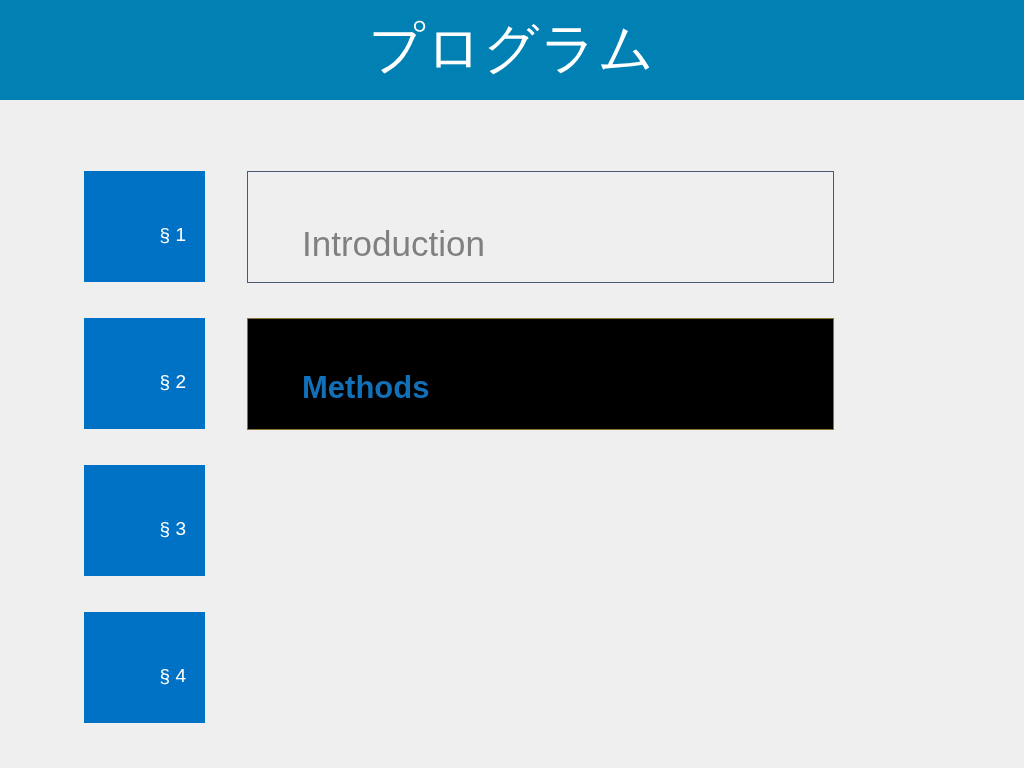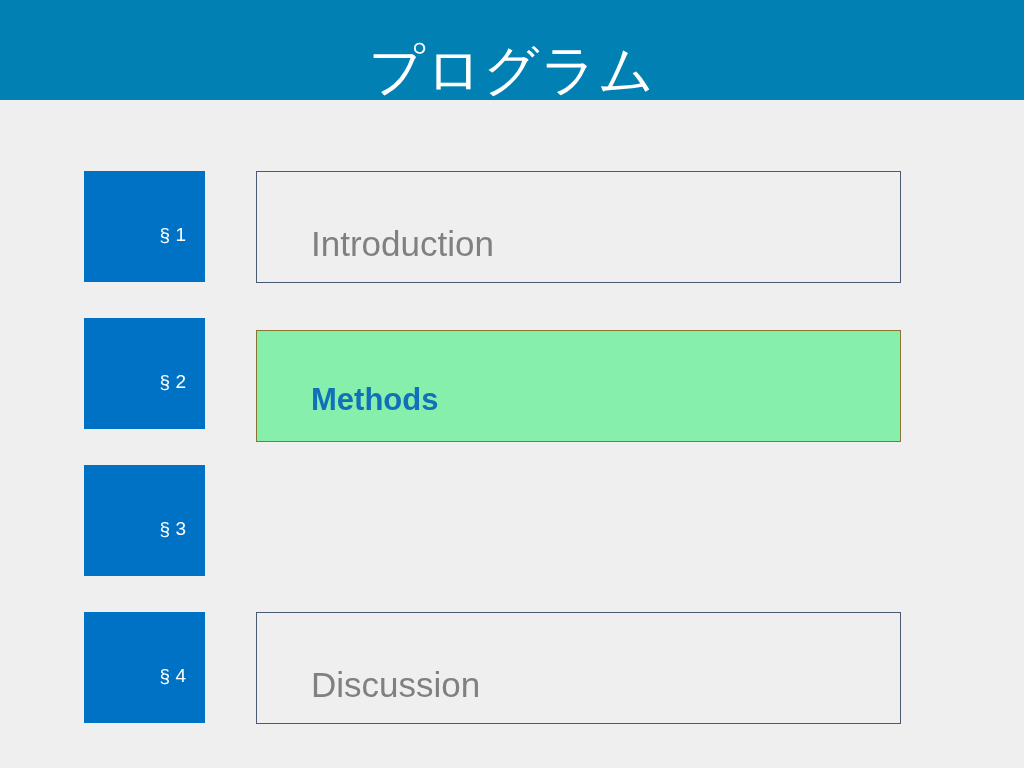--- a/index.html
+++ b/index.html
@@ -17,21 +17,21 @@
 
   
   .header-band {
     position: absolute;
     left: 0;
     top: 0;
     width: 1024px;
     height: 100px;
     background: #0080b3;
     display: flex;
-    align-items: flex-end;
+    align-items: center;
     justify-content: center;
   }
   .header-title {
     color: #ffffff;
     font-size: 55px;
     line-height: 1;
     font-weight: 400;
     letter-spacing: 1px;
     transform: translateY(-2px);
     white-space: nowrap;
@@ -71,45 +71,44 @@
     top: 50%;
     transform: translateY(-2px);
     color: #ffffff;
     font-size: 19px;
     line-height: 1;
     white-space: nowrap;
   }
 
   .agenda-box {
     position: absolute;
-    left: 256px;
+    left: 247px;
     top: 0;
-    width: 645px;
+    width: 587px;
     height: 112px;
     box-sizing: border-box;
     border: 1px solid #4a5a72;
     background: transparent;
   }
   .agenda-box-label {
     position: absolute;
     left: 54px;
     top: 50%;
     transform: translateY(-1px);
     color: #808080;
     font-size: 35px;
     line-height: 1;
     font-weight: 400;
     white-space: nowrap;
   }
 
   
   .agenda-row.is-active .agenda-box {
-    background: #86efac;
+    background: #000000;
     border-color: #8a7433;
-    margin-top: 12px;
   }
   .agenda-row.is-active .agenda-box-label {
     color: #1170b8;
     font-weight: bold;
     font-size: 31px;
     transform: translateY(-2px);
   }
 </style>
 </head>
 <body>
@@ -141,18 +140,15 @@
   <div class="agenda-row row-2">
     <div class="section-badge">
       <span class="section-badge-label">§ 3</span>
     </div>
   </div>
 
   <div class="agenda-row row-3">
     <div class="section-badge">
       <span class="section-badge-label">§ 4</span>
     </div>
-    <div class="agenda-box">
-      <span class="agenda-box-label">Discussion</span>
-    </div>
   </div>
 
 </div>
 
 </body></html>

